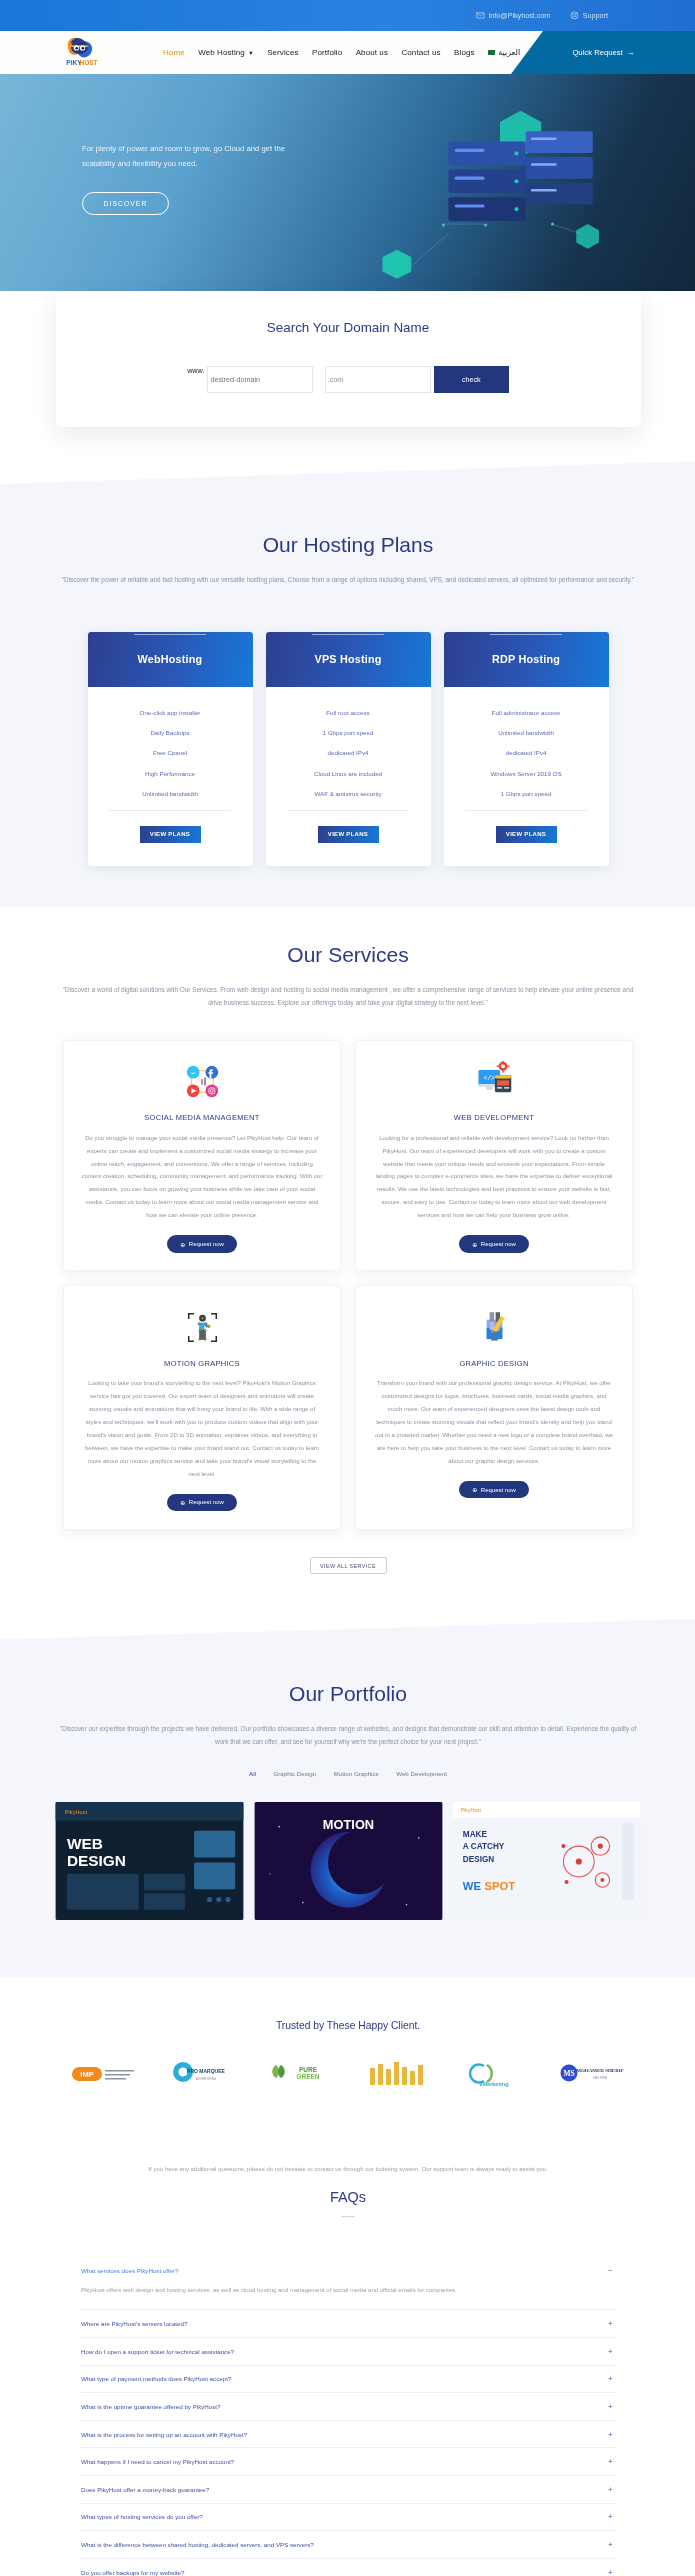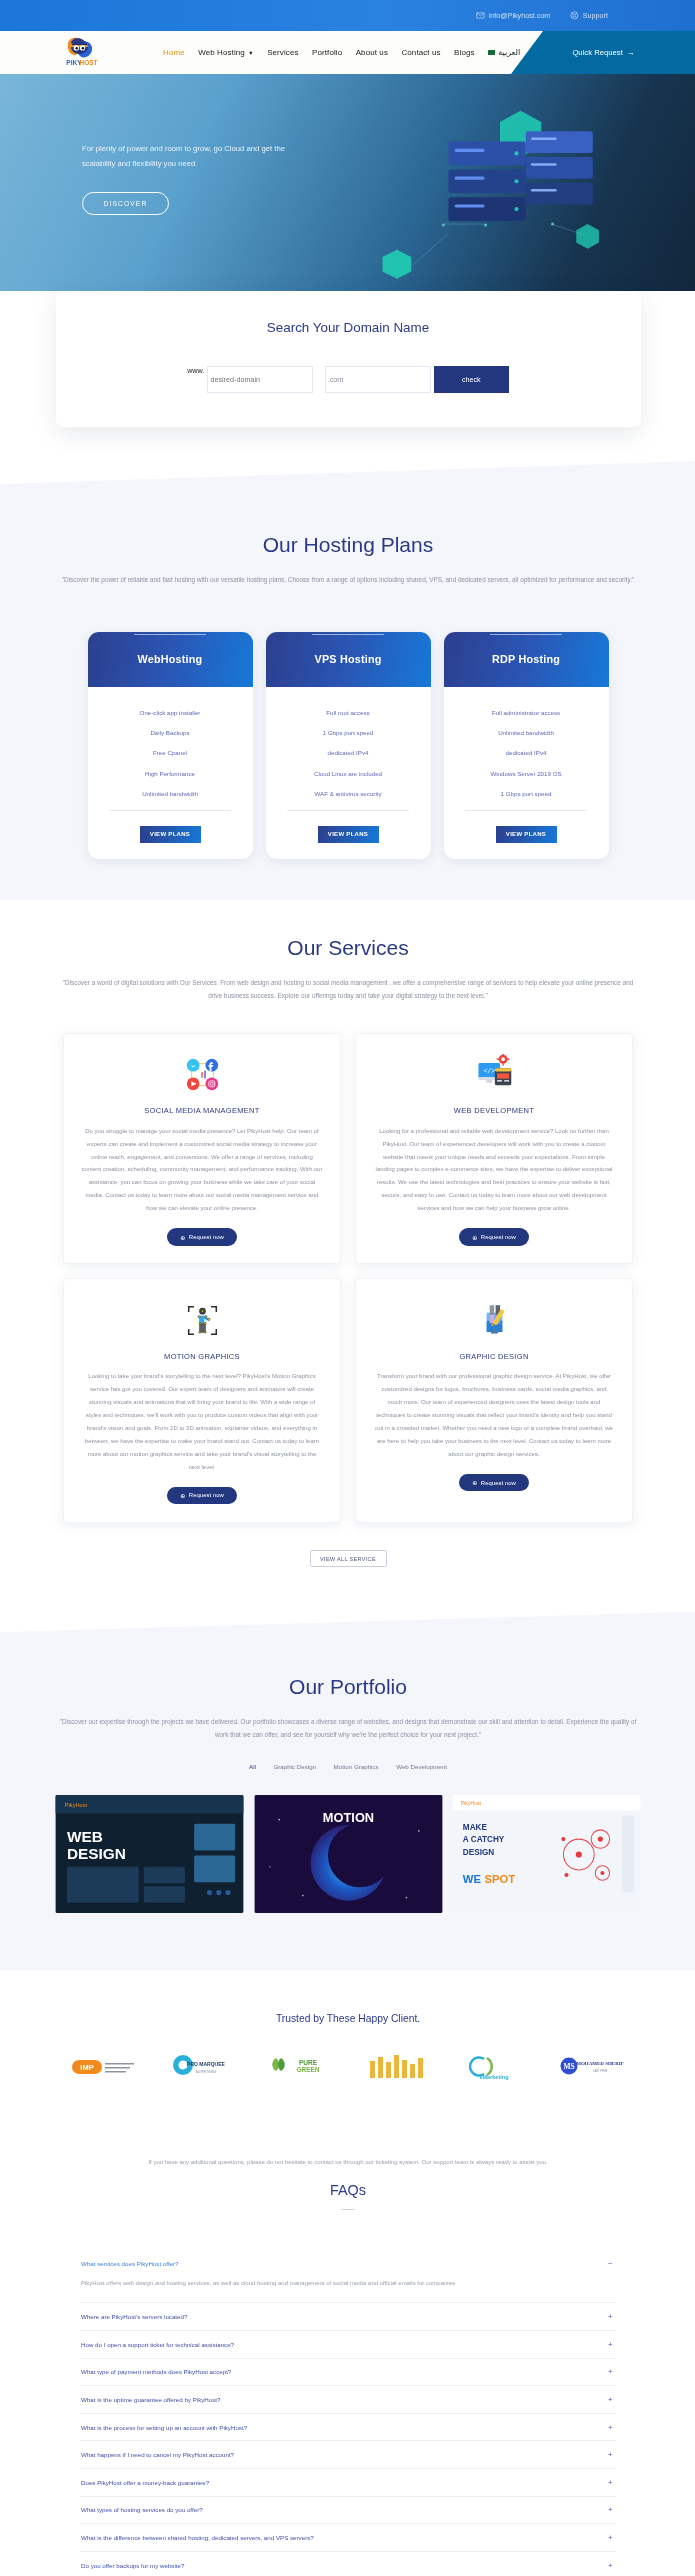--- a/index.html
+++ b/index.html
@@ -99,22 +99,22 @@
   }
 
   
   .plans-sec { background:#f4f6fb; padding:49px 0 77px; margin-top:57px; position:relative; }
   .plans-sec:before{
     content:""; position:absolute; left:0; right:0; top:-23px; height:31px; background:#f4f6fb;
     clip-path: polygon(0 23px, 100% 0, 100% 100%, 0 100%);
   }
   .plans-row { display:flex; justify-content:center; gap:13px; margin-top:46px; }
   .plan {
-    width:165px; background:#fff; border-radius:11px; box-shadow:0 2.6px 11.3px rgba(30,50,90,.09);
-    overflow:hidden; padding-bottom:16px;
+    width:165px; background:#fff; border-radius:3px; box-shadow:0 2.6px 11.3px rgba(30,50,90,.09);
+    overflow:hidden; padding-bottom:23px;
   }
   .plan-head {
     height:55px; background:linear-gradient(100deg,#2c3f8e 0%,#2a56b5 50%,#1778d8 100%);
     position:relative; display:flex; align-items:center; justify-content:center;
   }
   .plan-head:before{
     content:""; position:absolute; top:2.1px; left:50%; transform:translateX(-50%);
     width:72px; height:1px; background:rgba(255,255,255,.55);
   }
   .plan-head h3 { color:#fff; font-size:10.8px; font-weight:700; letter-spacing:0.2px; }

